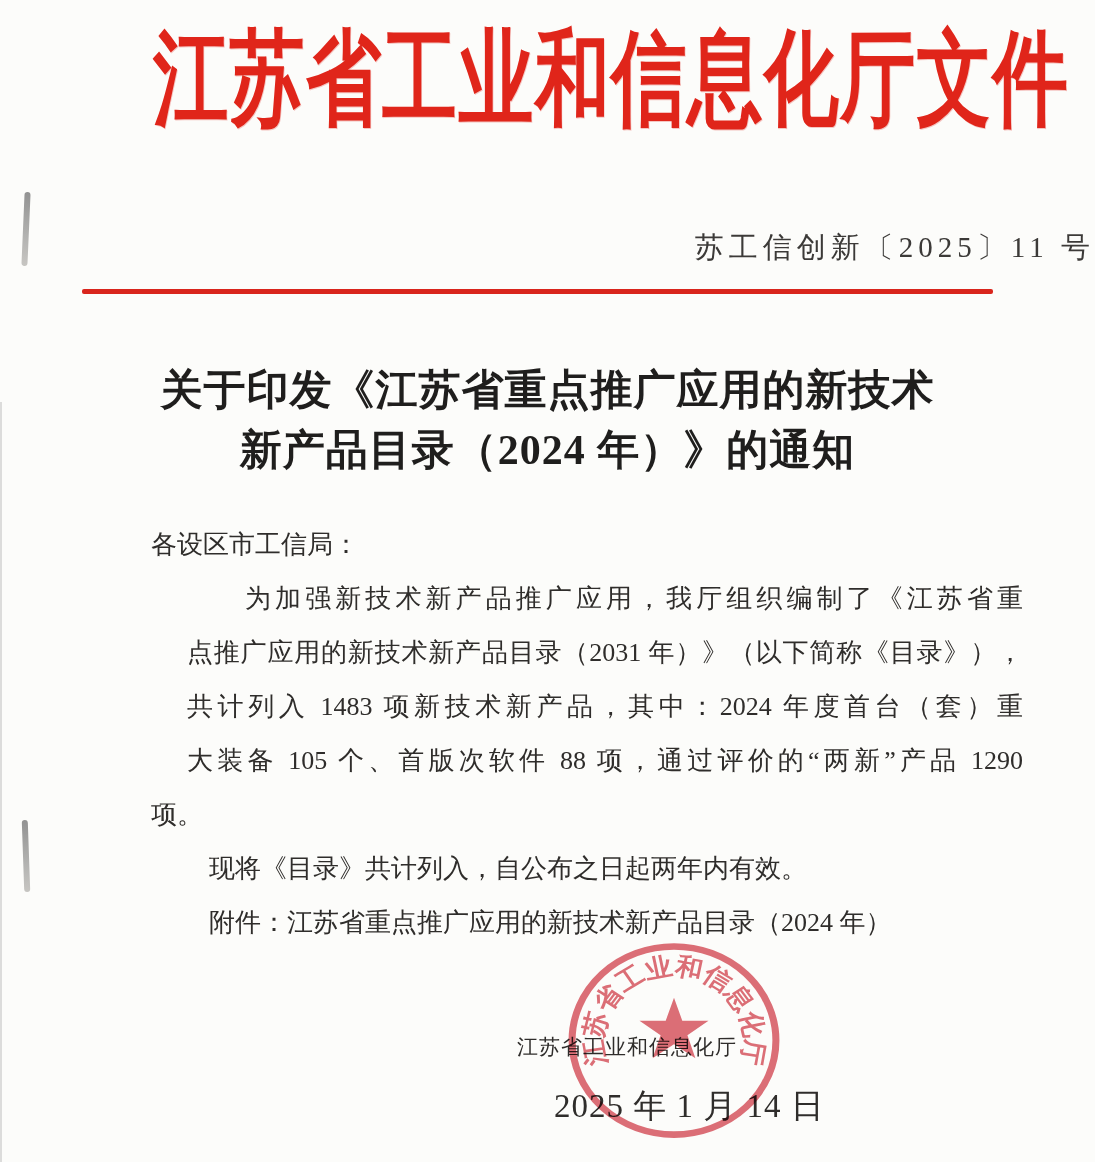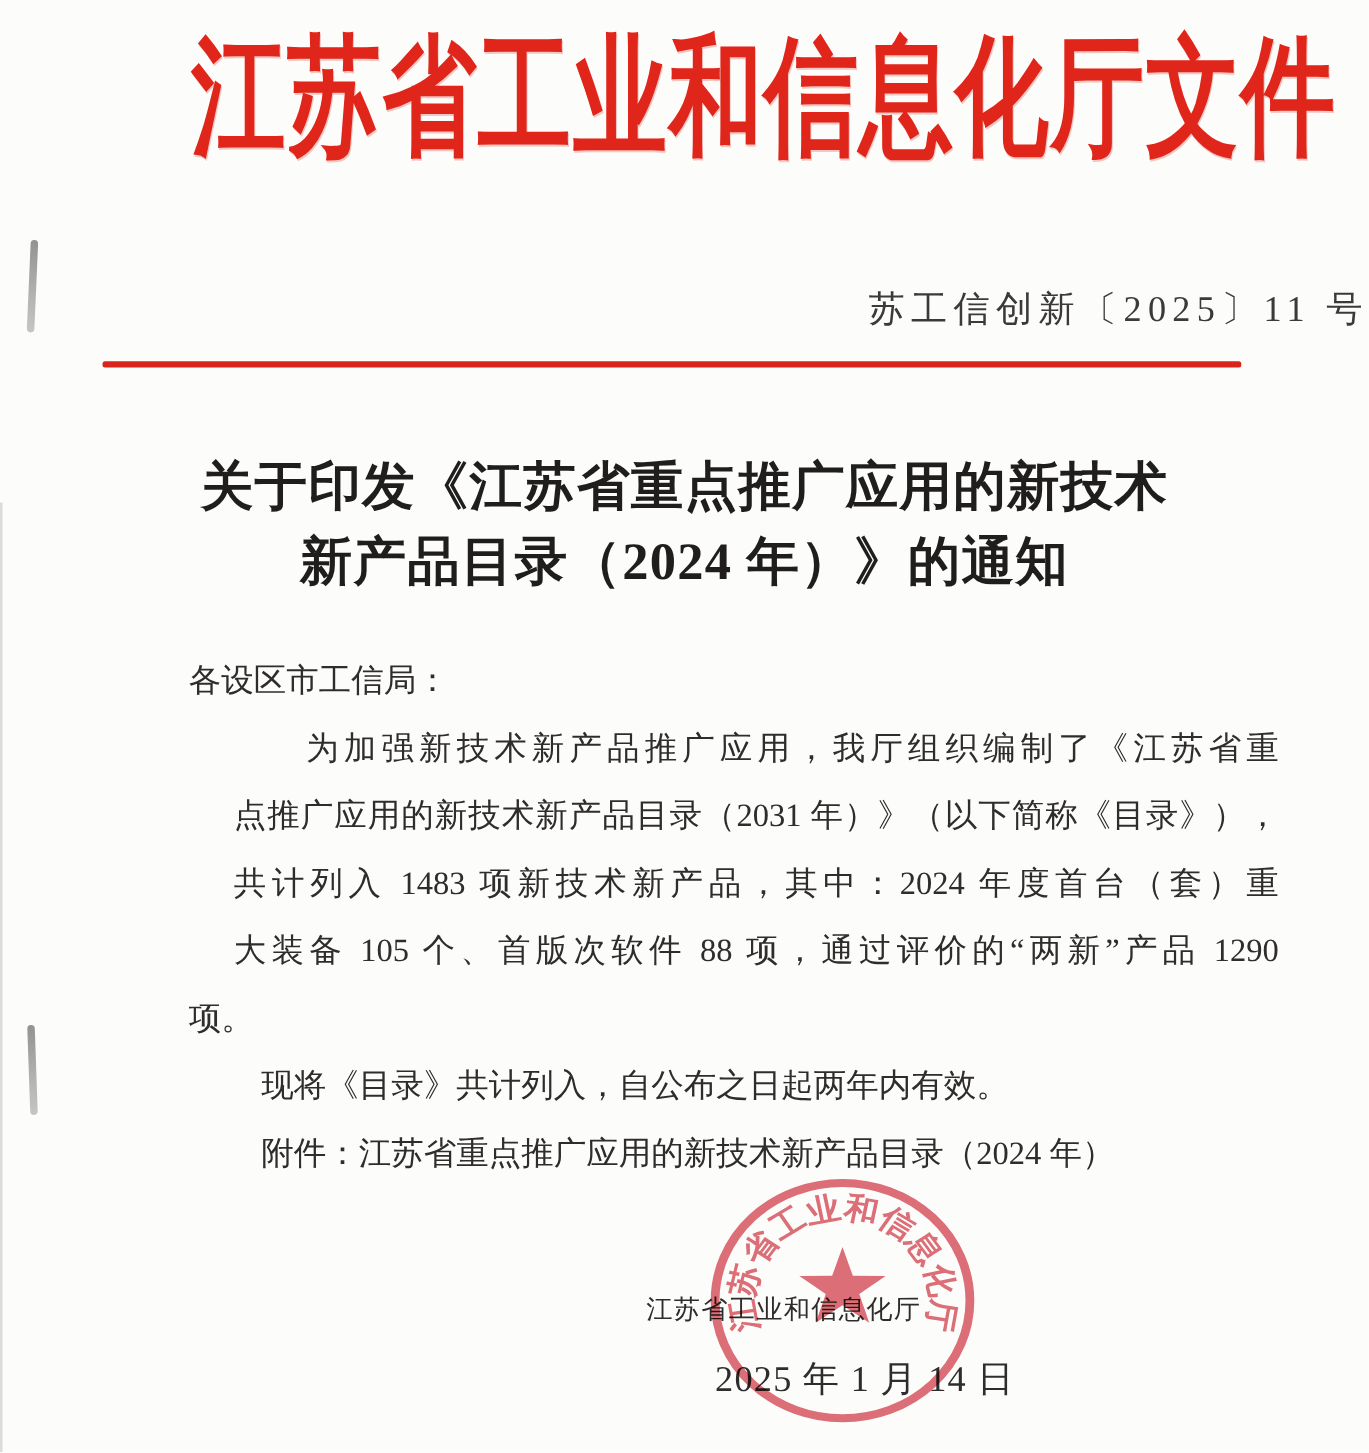--- a/index.html
+++ b/index.html
@@ -91,22 +91,22 @@
     top: 1033px;
     left: 517px;
     font-size: 21px;
     letter-spacing: 1px;
     color: var(--ink);
     white-space: nowrap;
   }
   .doc-date {
     position: absolute;
     top: 1084px;
-    left: 572px;
-    font-size: 29px;
+    left: 554px;
+    font-size: 33px;
     letter-spacing: 1px;
     color: var(--ink);
     white-space: nowrap;
   }
   
   .seal {
     position: absolute;
     left: 563px;
     top: 938px;
     width: 222px;

